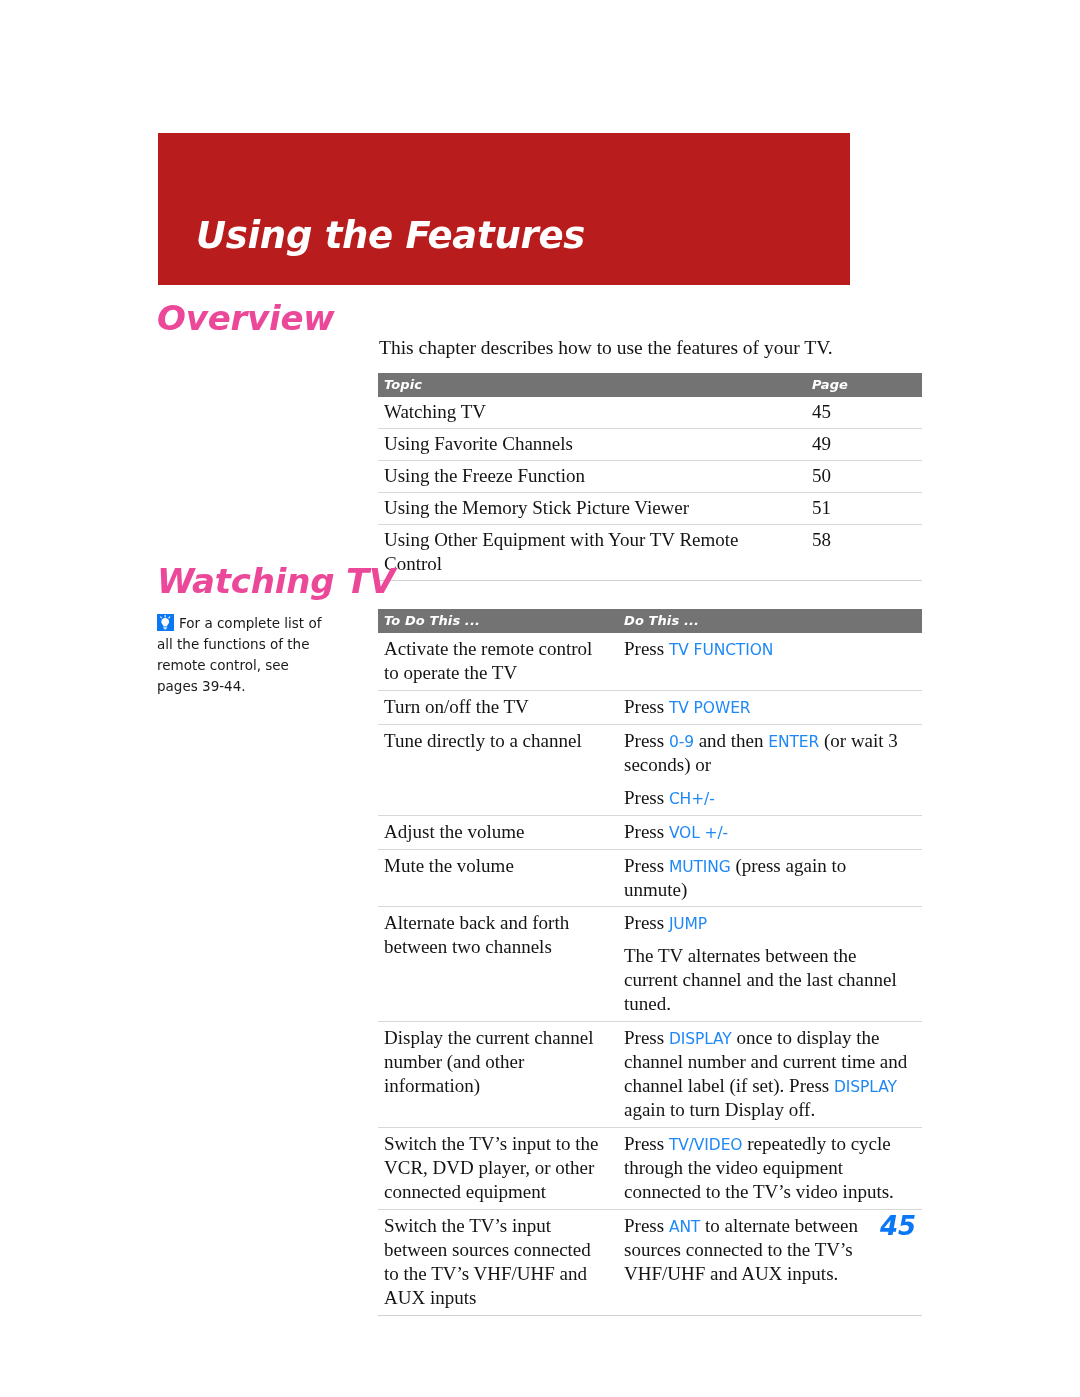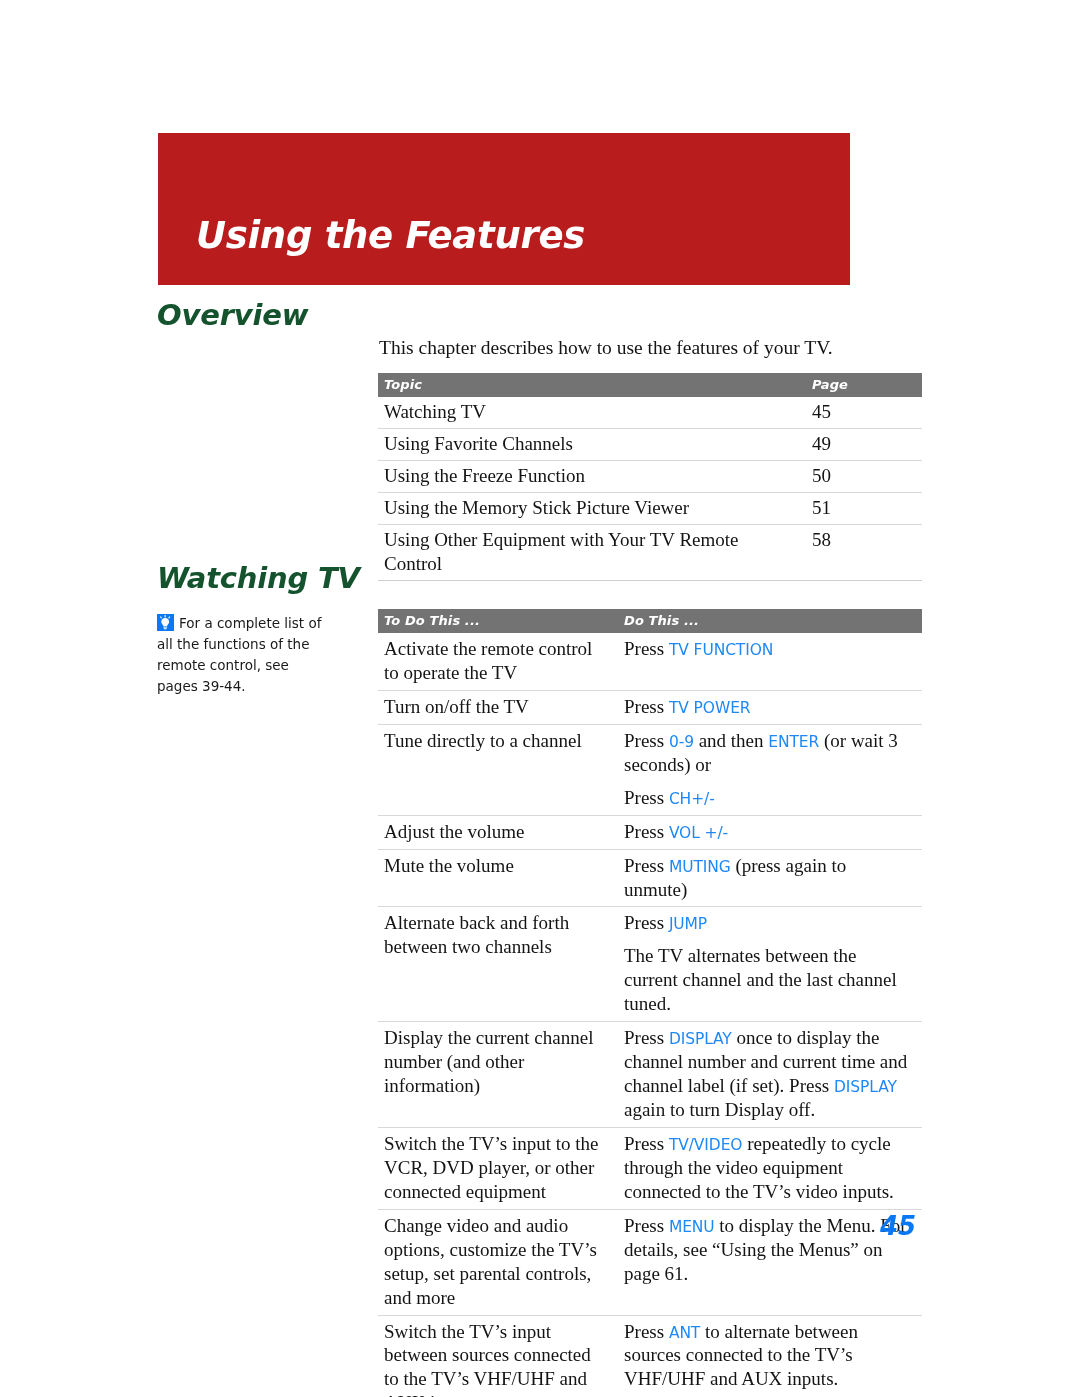--- a/index.html
+++ b/index.html
@@ -37,22 +37,22 @@
     color: #ffffff;
     white-space: nowrap;
   }
 
   
   .section-heading {
     position: absolute;
     font-family: "DejaVu Sans", sans-serif;
     font-style: italic;
     font-weight: bold;
-    font-size: 29px;
-    color: #14532d;
+    font-size: 34px;
+    color: #ec4899;
     letter-spacing: -0.2px;
     white-space: nowrap;
     text-align: right;
   }
   #overview-heading { left: 157px; top: 298px; }
   #watching-heading { left: 157px; top: 561px; }
 
   
   .intro-text {
     position: absolute;
@@ -268,26 +268,20 @@
           <p>Press <span class="kw">DISPLAY</span> once to display the channel number and current time and channel label (if set). Press <span class="kw">DISPLAY</span> again to turn Display off.</p>
         </td>
       </tr>
       <tr>
         <td>Switch the TV’s input to the VCR, DVD player, or other connected equipment</td>
         <td>
           <p>Press <span class="kw">TV/VIDEO</span> repeatedly to cycle through the video equipment connected to the TV’s video inputs.</p>
         </td>
       </tr>
       <tr>
-        <td>Change video and audio options, customize the TV’s setup, set parental controls, and more</td>
-        <td>
-          <p>Press <span class="kw">MENU</span> to display the Menu. For details, see “Using the Menus” on page 61.</p>
-        </td>
-      </tr>
-      <tr>
         <td>Switch the TV’s input between sources connected to the TV’s VHF/UHF and AUX inputs</td>
         <td>
           <p>Press <span class="kw">ANT</span> to alternate between sources connected to the TV’s VHF/UHF and AUX inputs.</p>
         </td>
       </tr>
     </tbody>
 </table>
 
 <div class="page-number">45</div>
 

